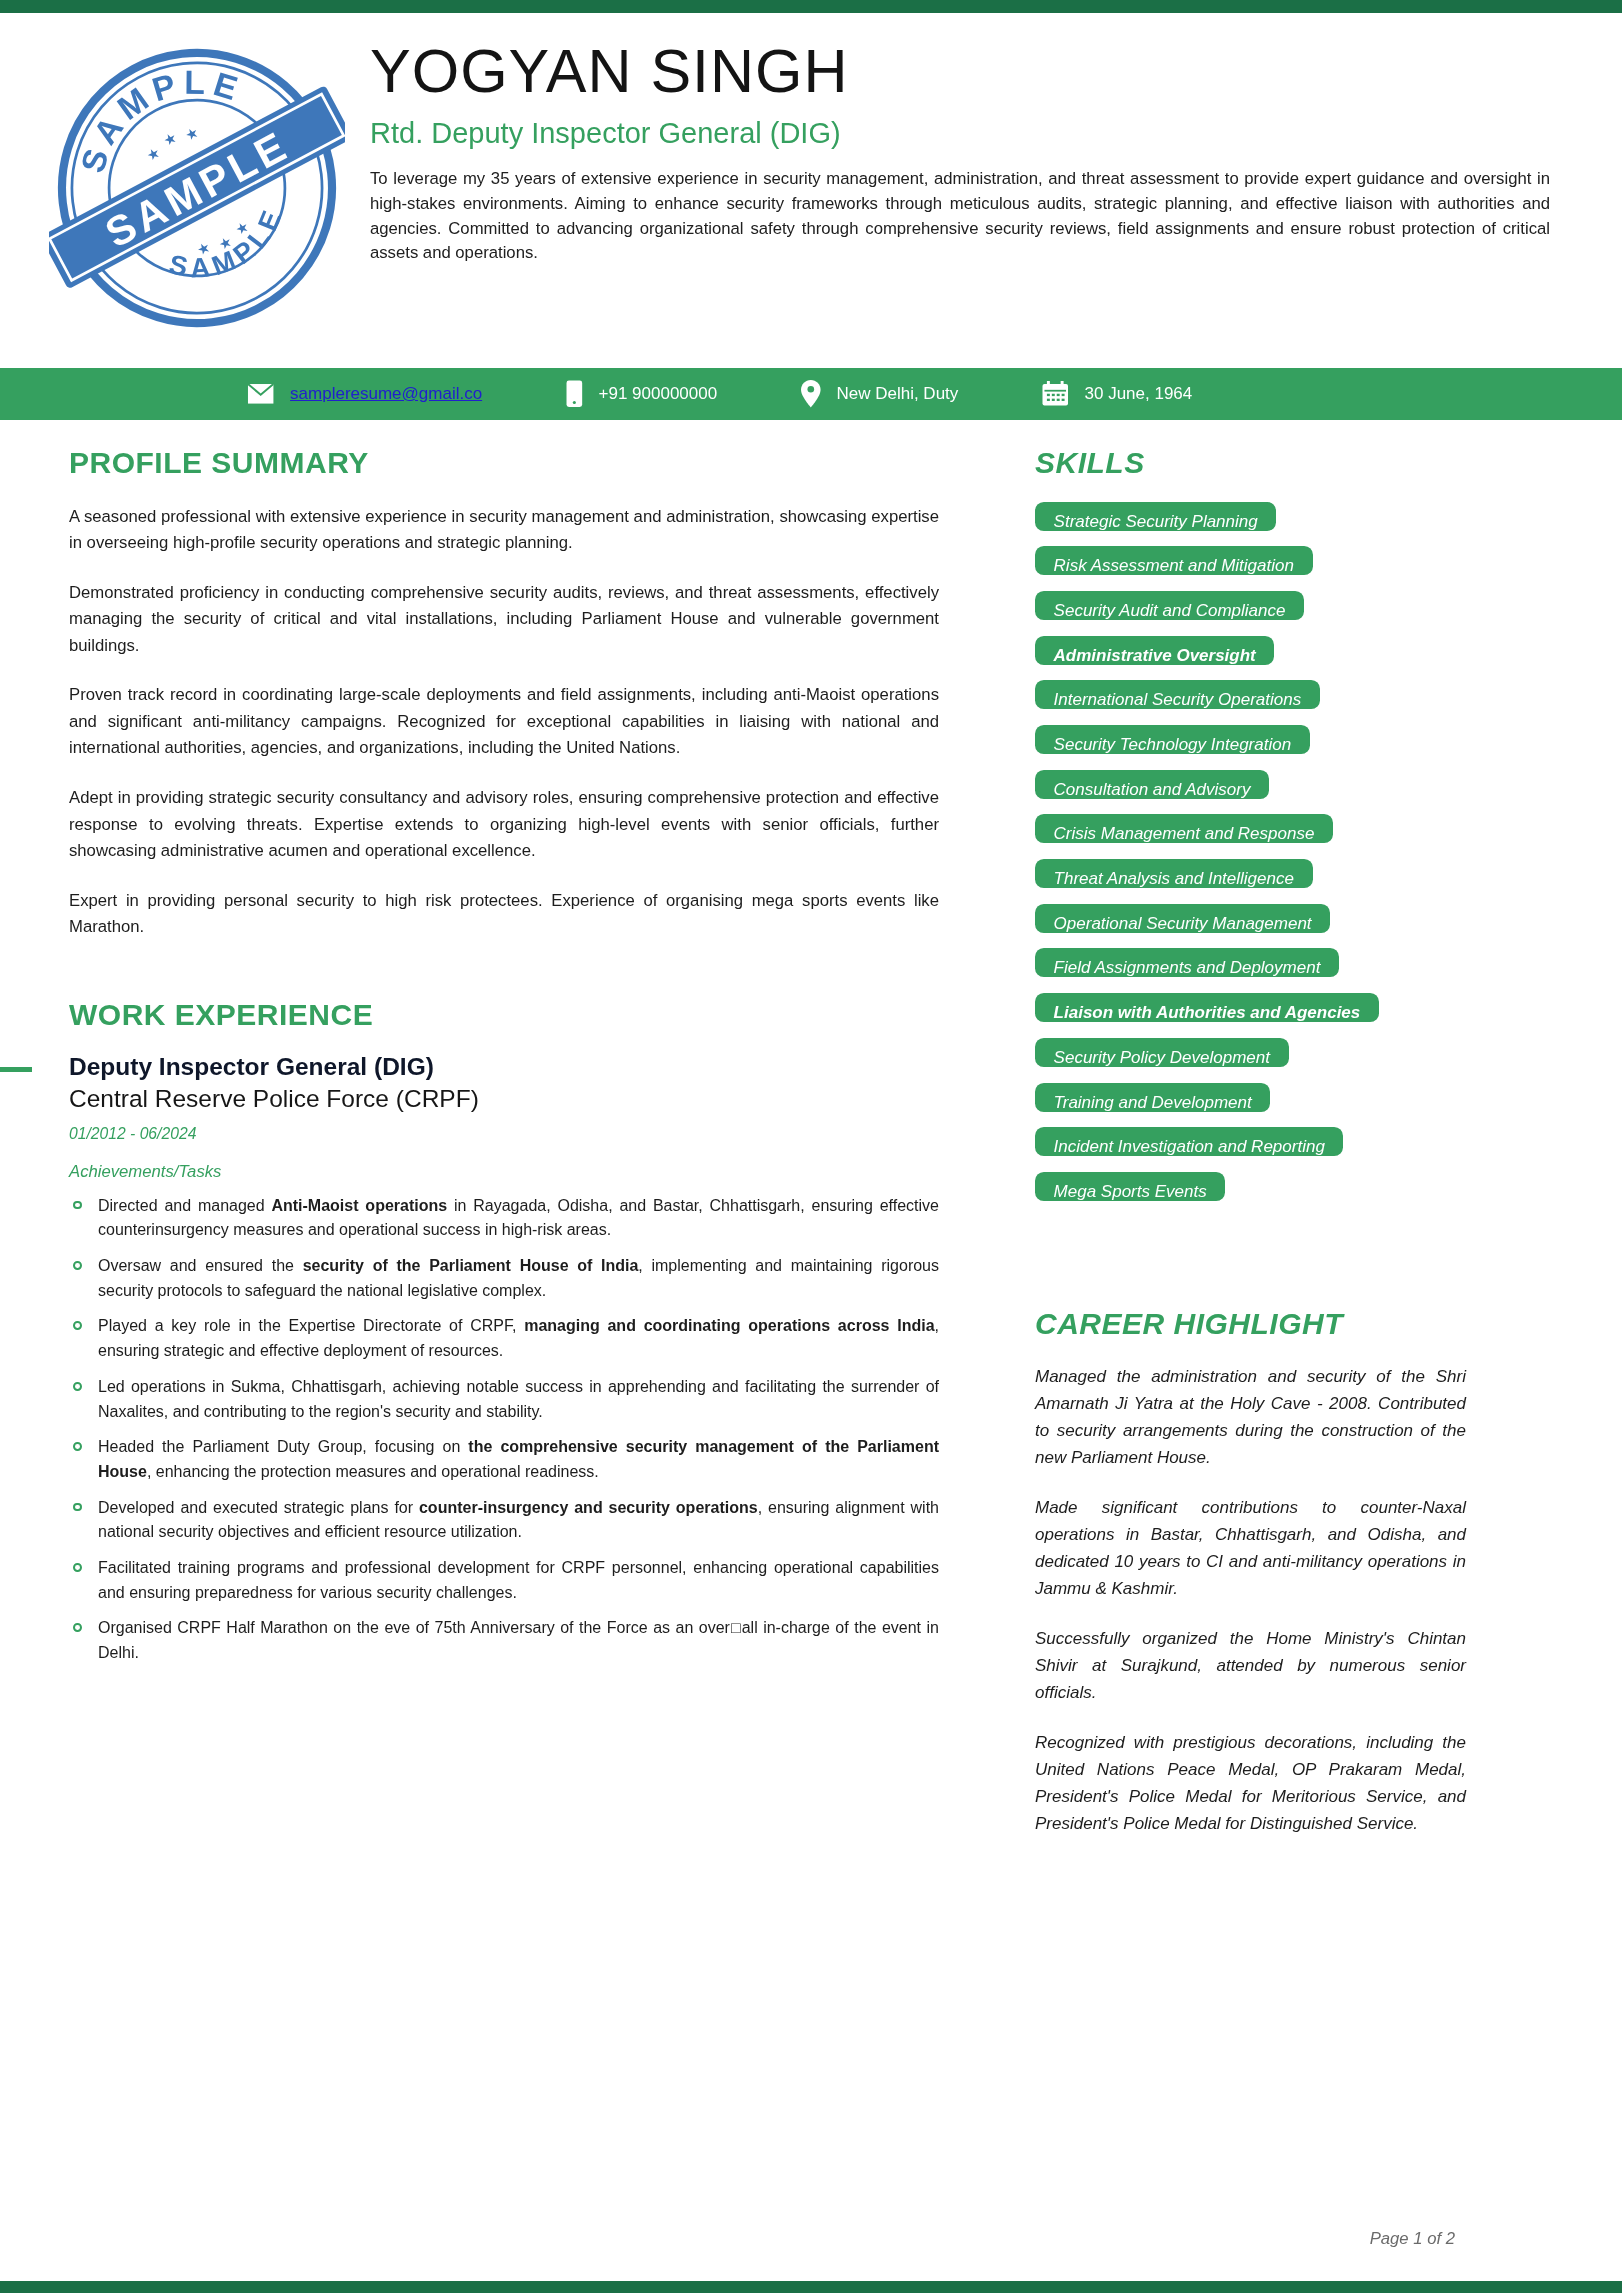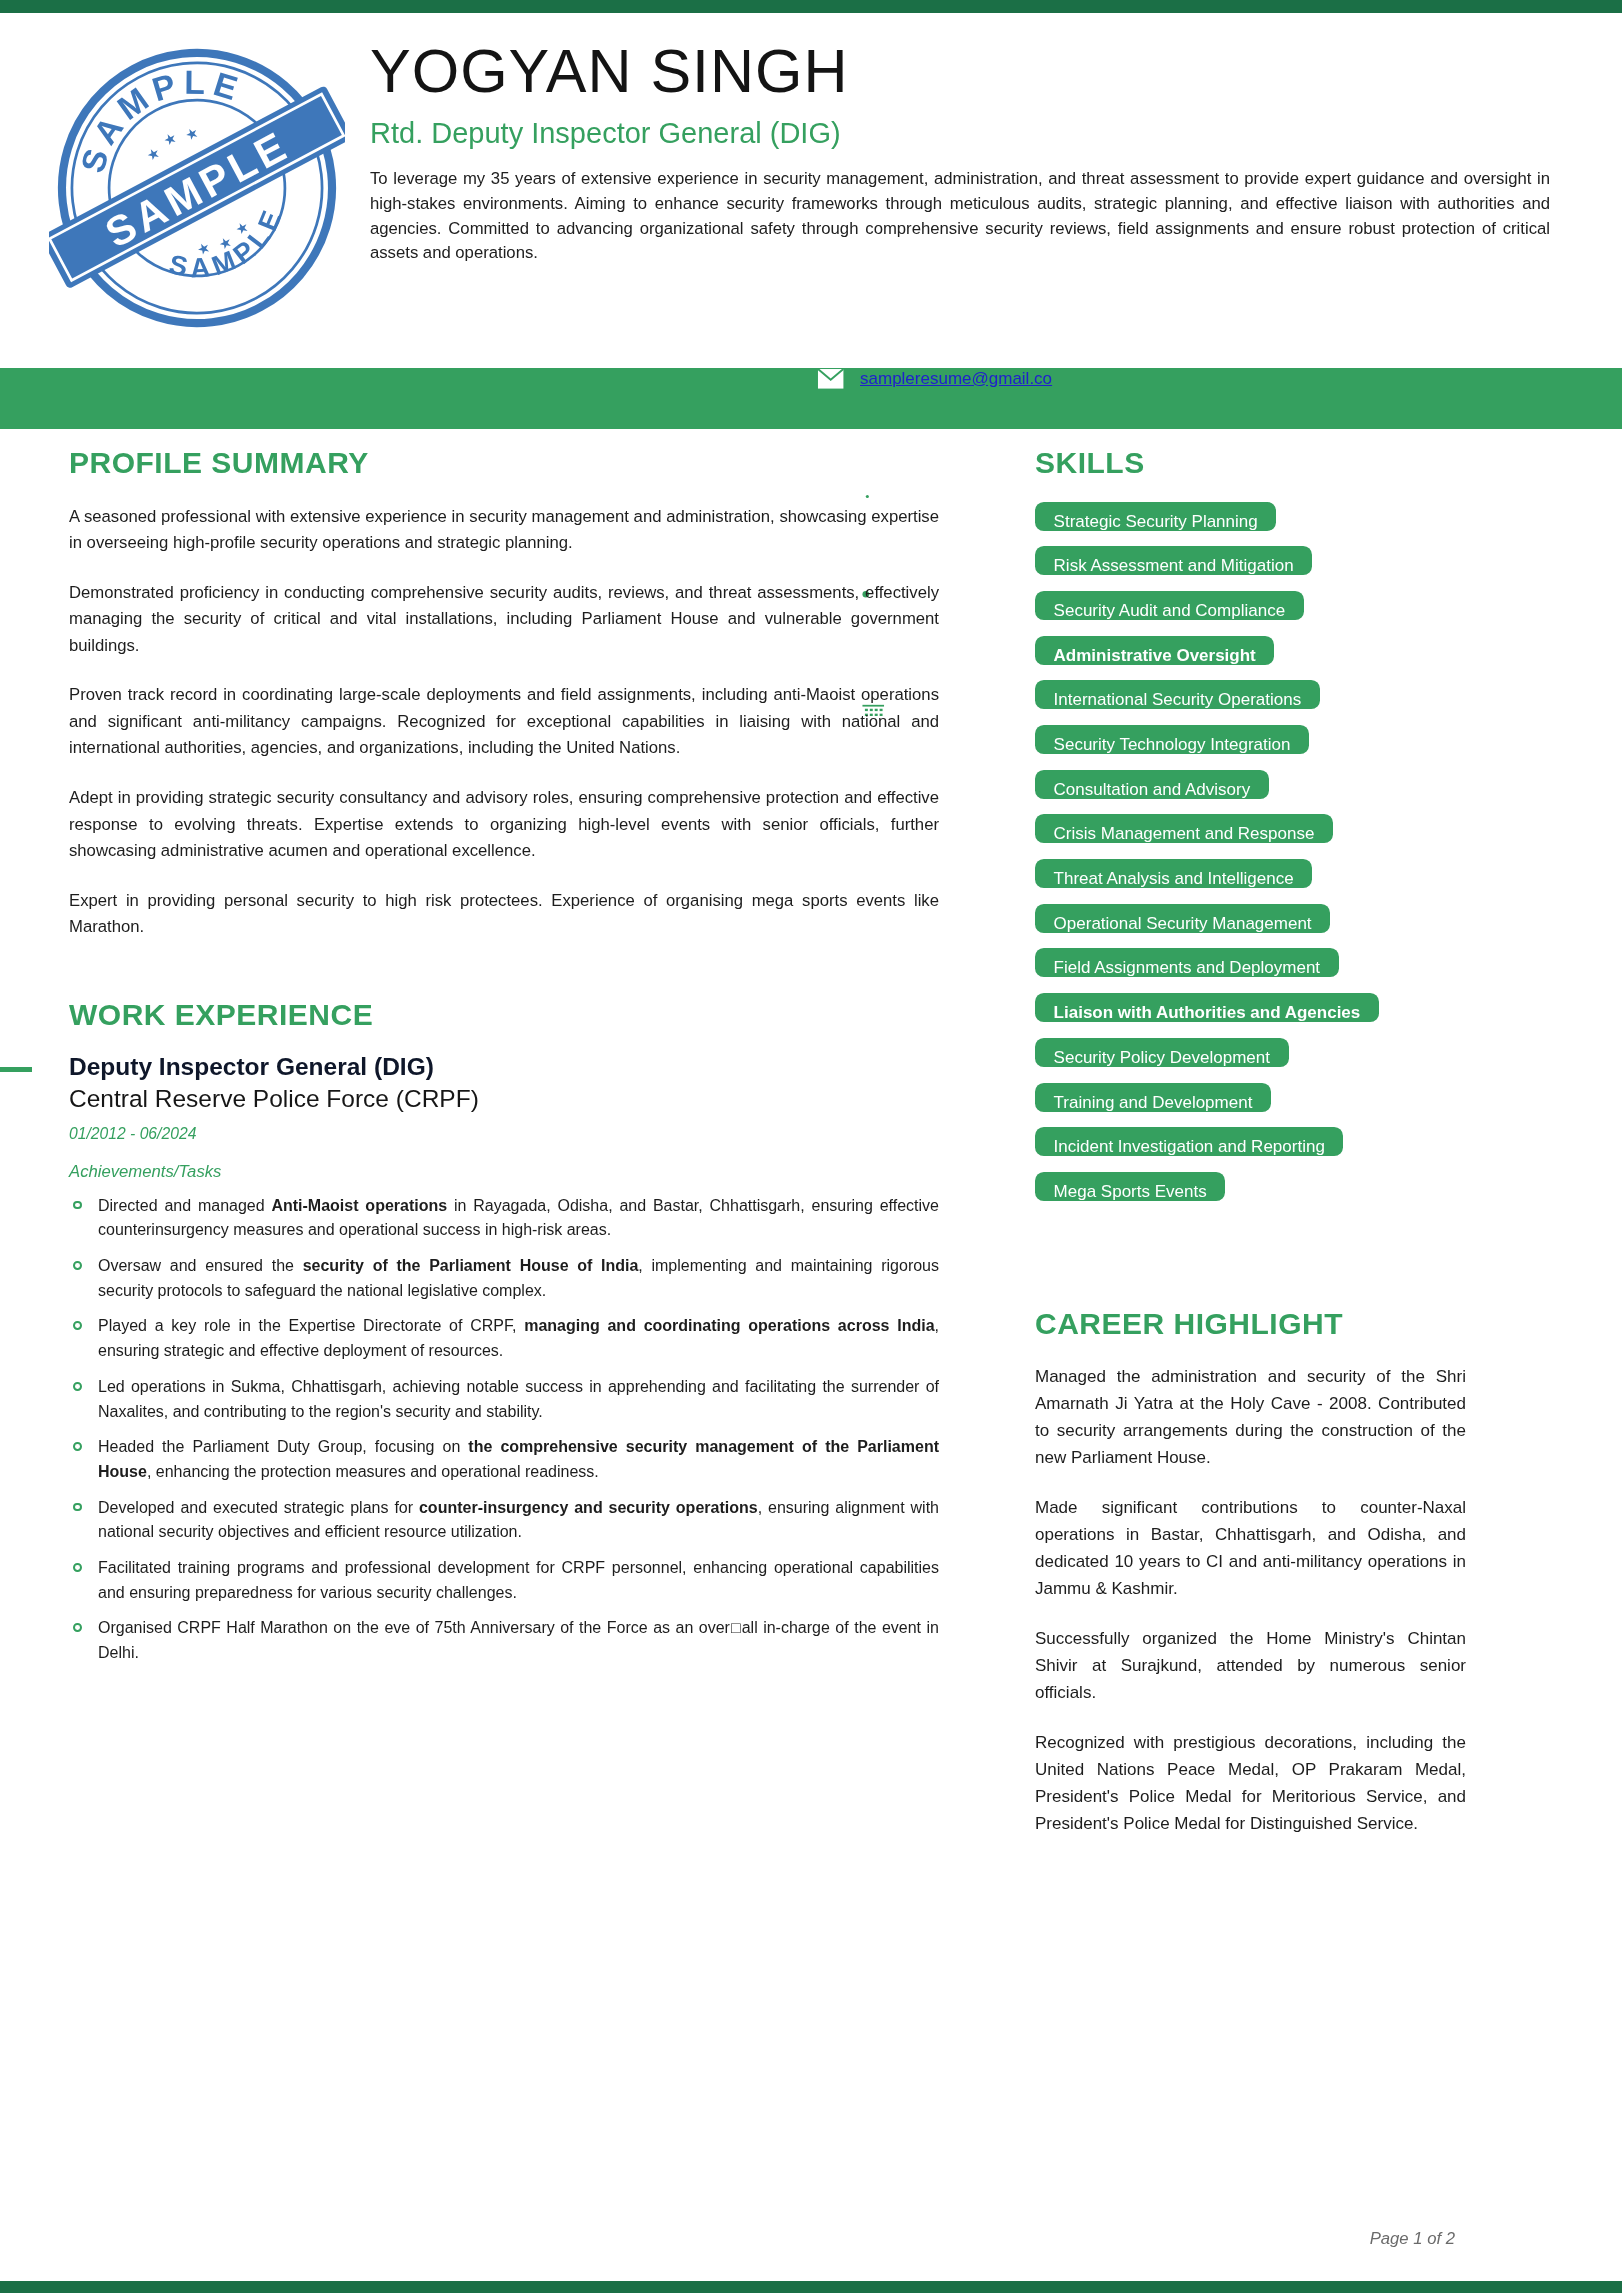--- a/index.html
+++ b/index.html
@@ -14,29 +14,29 @@
   
   .stamp { position:absolute; left:49px; top:43px; width:296px; height:290px; opacity:.92; }
 
   
   .head-text { position:absolute; left:370px; top:39px; width:1180px; }
   .name { font-size:61px; font-weight:400; letter-spacing:1px; color:#141414; line-height:1.05; }
   .role { margin-top:13.7px; font-size:29px; color:var(--accent,#35a05f); font-weight:400; }
   .objective { margin-top:17.6px; font-size:16.7px; line-height:1.48; text-align:justify; color:#202020; }
 
   
-  .contact-bar { position:absolute; left:0; top:368px; width:100%; height:61px; background:var(--accent,#35a05f);
-                 display:flex; align-items:center; padding-left:247px; gap:84px;flex-direction:column; }
+  .contact-bar { position:absolute; left:0; top:368px; width:100%; height:52px; background:var(--accent,#35a05f);
+                 display:flex; align-items:center; padding-left:247px; gap:84px; }
   .contact-item { display:flex; align-items:center; gap:15.7px; color:#fff; font-size:17px; white-space:nowrap; }
   .contact-item svg { display:block; }
   .email-link { color:var(--link,#2020cc); text-decoration:underline; }
 
   
   .col-left  { position:absolute; left:69px;  top:446px; width:870px; }
-  .col-right { position:absolute; left:1035px; top:446px; width:431px; }
+  .col-right { position:absolute; left:1035px; top:446px; width:431px;font-style:italic; }
 
   .section-heading { font-size:30px; font-weight:700; color:var(--accent,#35a05f); letter-spacing:0.5px; }
   .para { font-size:16.7px; line-height:1.58; text-align:justify; color:#1d1d1d; margin-top:23.5px; }
   .col-right .para { font-size:17px; }
 
   
   .we-heading { margin-top:57px; }
   .job { position:relative; margin-top:21.6px; }
   .job-dash { position:absolute; left:-69px; top:13.7px; width:32px; height:4.9px; background:var(--accent,#35a05f); }
   .job-title { font-size:24.5px; font-weight:700; color:#0f172a; }

